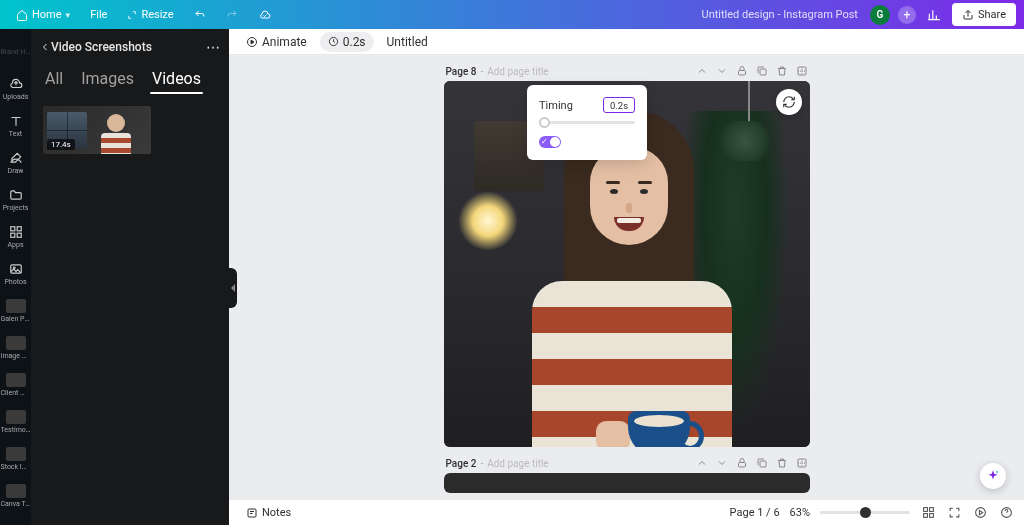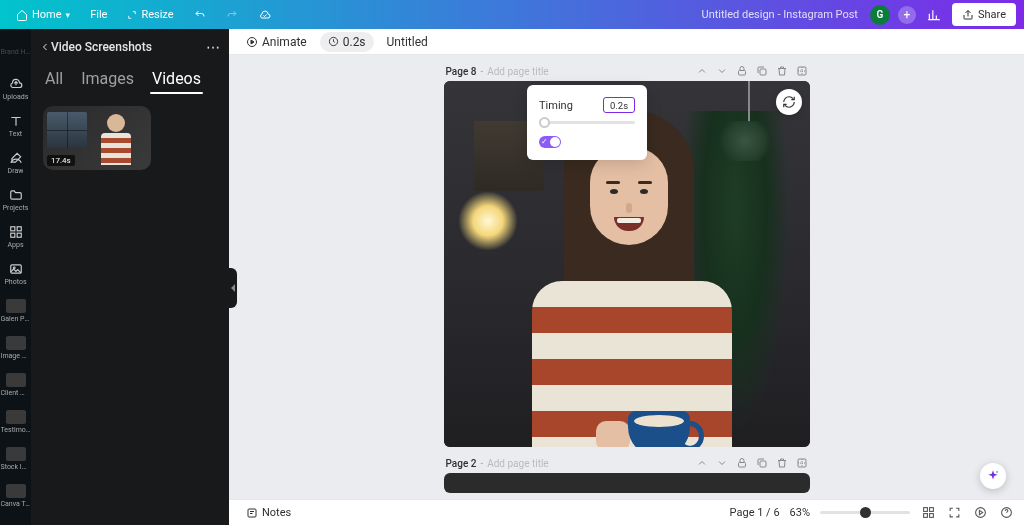--- a/index.html
+++ b/index.html
@@ -21,21 +21,21 @@
 .rail-ic{width:14px;height:14px;display:flex;align-items:center;justify-content:center}
 .rail-thumb{width:20px;height:14px;background:#3a3a3a;border-radius:2px}
 .panel{width:198px;background:#18191b;color:#e5e5e5;position:relative}
 .panel-head{display:flex;align-items:center;padding:10px 8px;}
 .panel-title{font-size:12px;font-weight:500;flex:1}
 .dots{font-size:14px;letter-spacing:1px;cursor:pointer}
 .tabs{display:flex;gap:14px;padding:0 12px;font-size:16px;color:#a0a0a0}
 .tab{padding:4px 2px 6px;cursor:pointer;position:relative}
 .tab.active{color:#fff}
 .tab.active::after{content:"";position:absolute;left:0;right:0;bottom:0;height:2px;background:#fff;border-radius:1px}
-.thumb{margin:12px;width:108px;height:64px;border-radius:10px;position:relative;overflow:hidden;background:linear-gradient(135deg,#2a2a2a 0%,#3a3a3a 100%);cursor:pointer}
+.thumb{margin:12px;width:108px;height:48px;border-radius:2px;position:relative;overflow:hidden;background:linear-gradient(135deg,#2a2a2a 0%,#3a3a3a 100%);cursor:pointer}
 .thumb-scene{position:absolute;inset:0}
 .window{position:absolute;left:4px;top:6px;width:40px;height:36px;background:linear-gradient(180deg,#4a5a6a,#2a3540);border-radius:2px}
 .window::before,.window::after{content:"";position:absolute;background:rgba(0,0,0,.4)}
 .window::before{left:50%;top:0;bottom:0;width:1px}
 .window::after{top:50%;left:0;right:0;height:1px}
 .person-t{position:absolute;right:18px;top:8px;width:34px;height:52px}
 .head-t{width:18px;height:18px;border-radius:50%;background:#d9b89a;margin:0 auto}
 .body-t{width:30px;height:32px;background:repeating-linear-gradient(180deg,#e8e4dc 0 5px,#a84a2e 5px 10px);margin:1px auto 0;border-radius:4px 4px 0 0}
 .dur{position:absolute;left:4px;bottom:4px;background:rgba(0,0,0,.65);color:#fff;font-size:8px;padding:1px 4px;border-radius:2px}
 .panel-handle{position:absolute;left:229px;top:268px;width:8px;height:40px;background:#18191b;border-radius:0 6px 6px 0;display:flex;align-items:center;justify-content:center;cursor:pointer}

